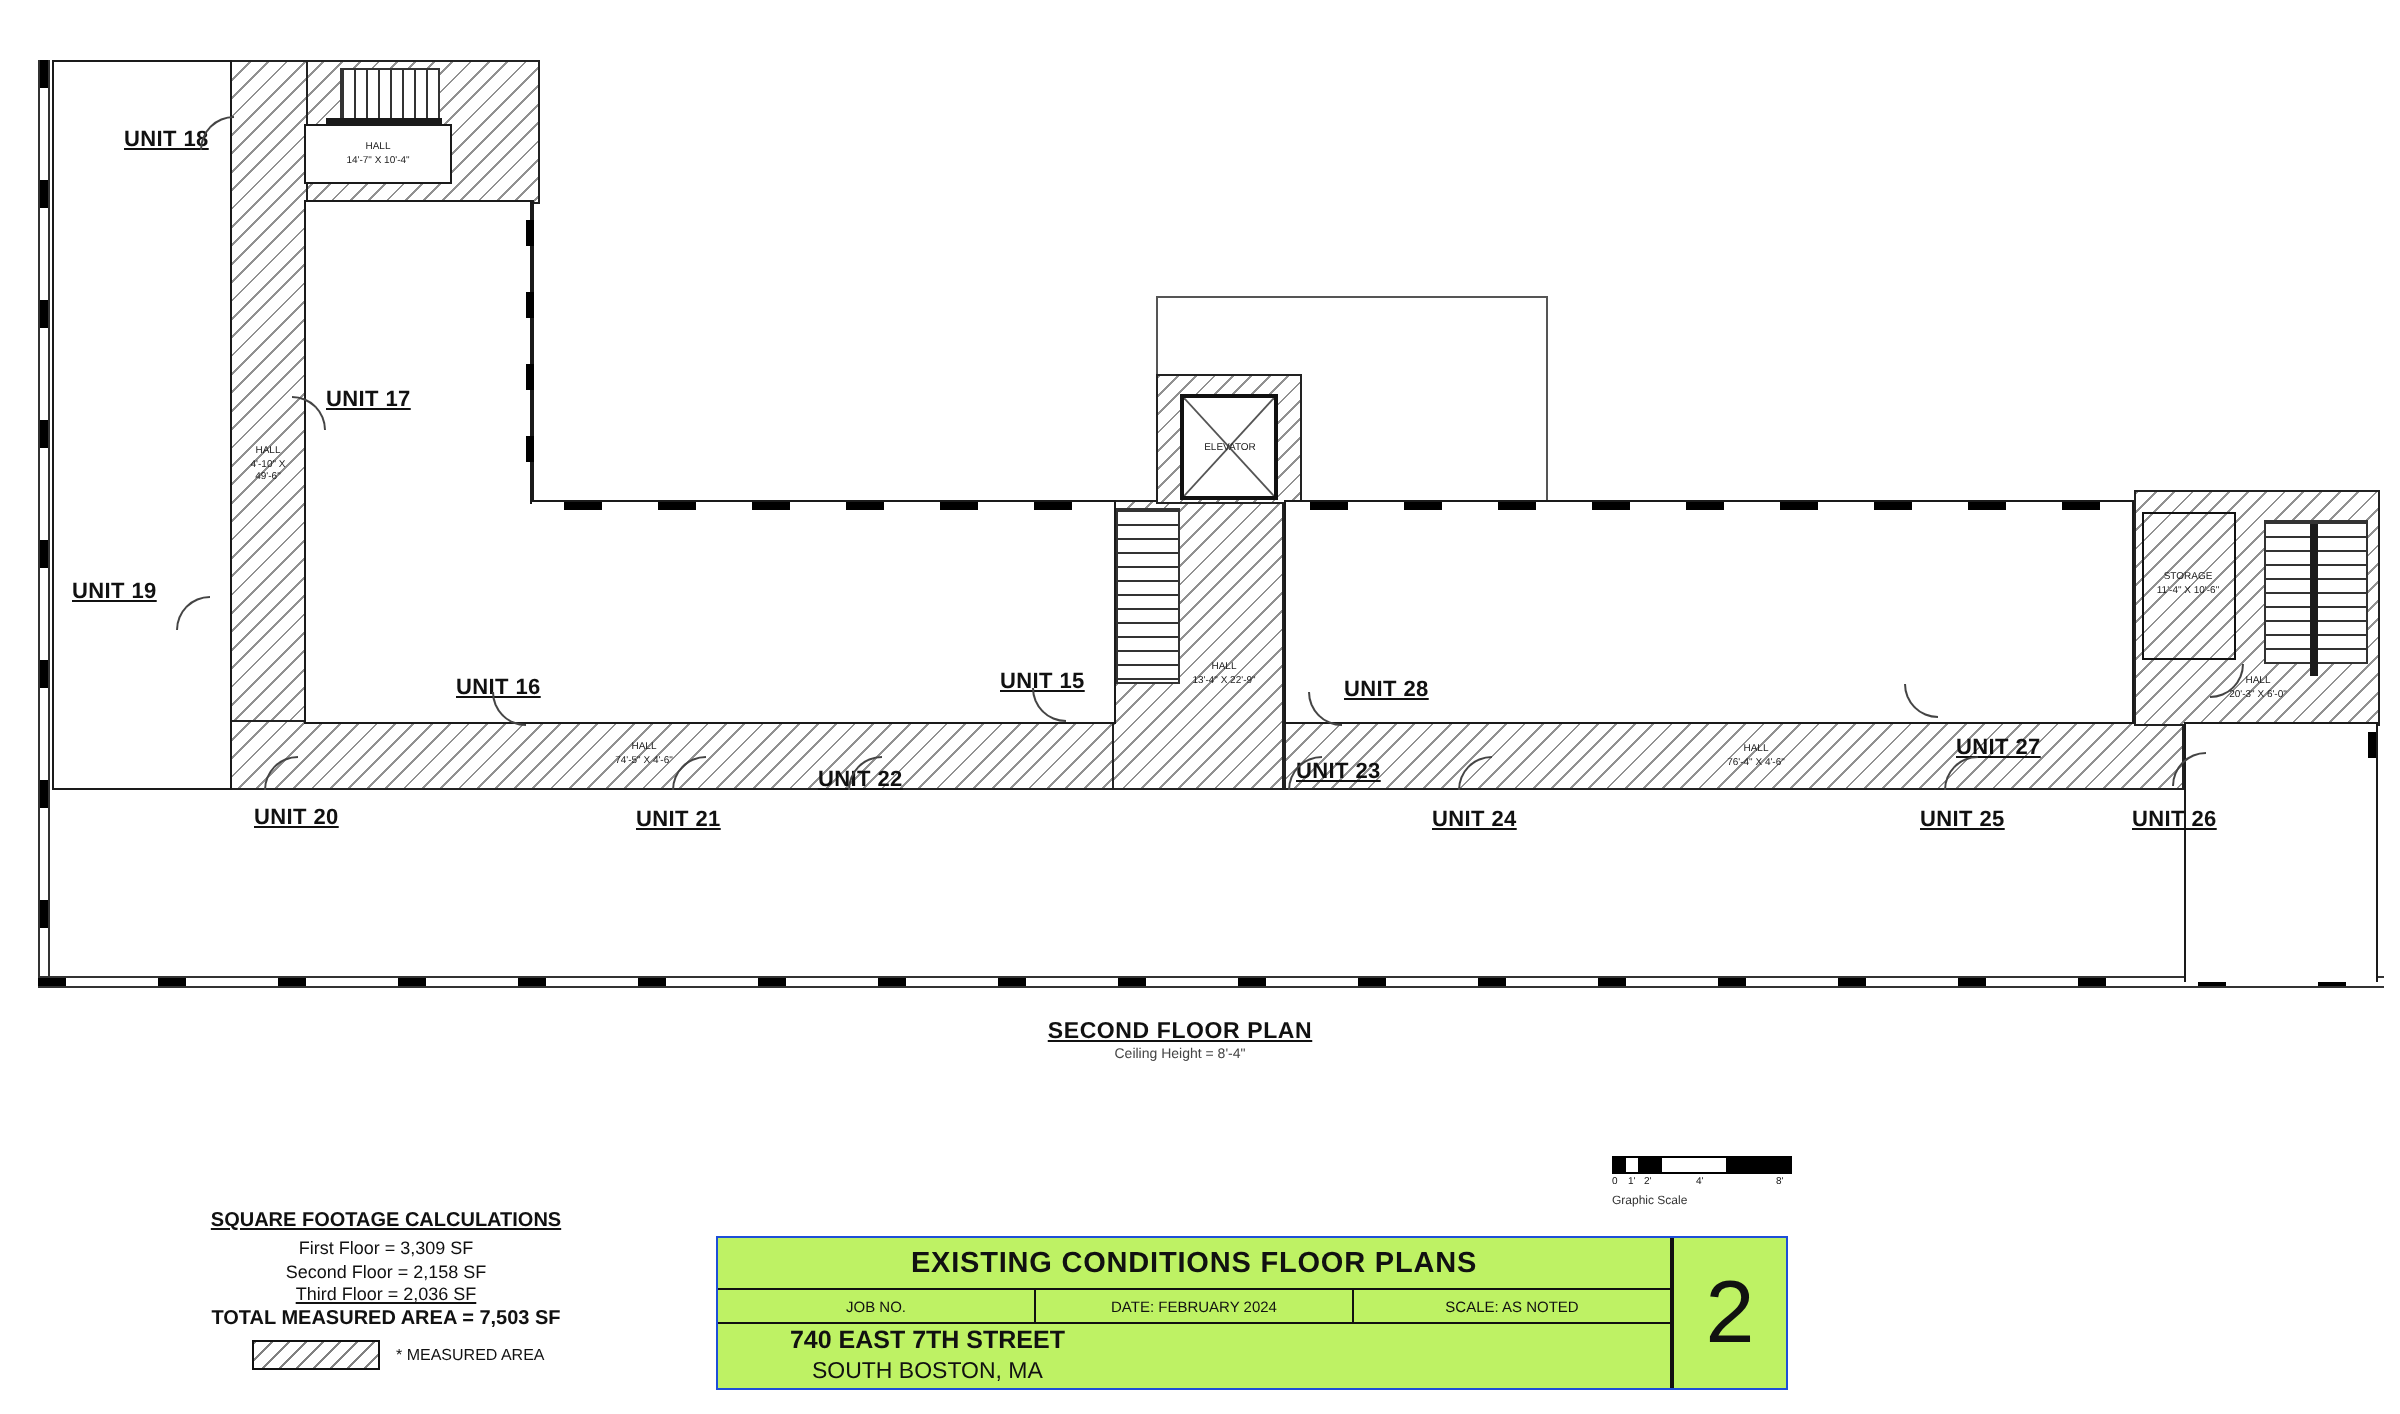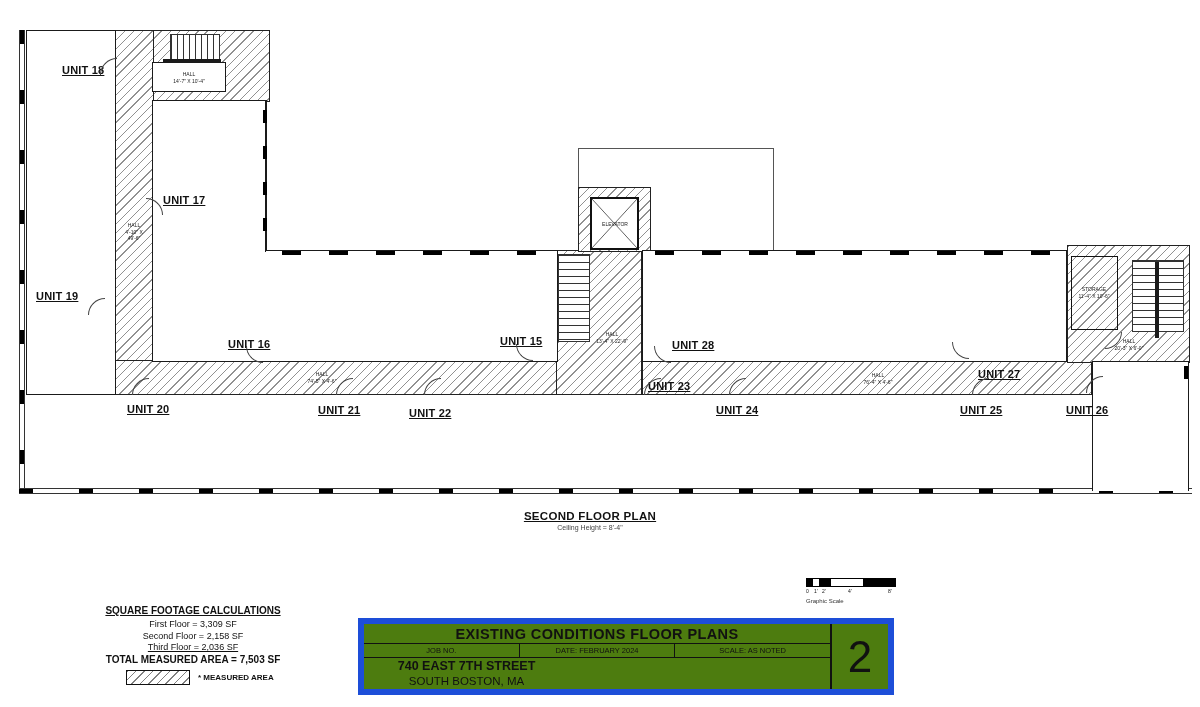--- a/index.html
+++ b/index.html
@@ -27,30 +27,30 @@
   .plan-title{font-size:11.5px;font-weight:bold;text-decoration:underline;text-align:center;letter-spacing:.3px;}
   .plan-sub{font-size:7px;color:#444;text-align:center;}
   
   .legend{width:210px;text-align:center;}
   .legend .heading{font-size:10px;font-weight:bold;text-decoration:underline;margin-bottom:3px;}
   .legend .line{font-size:9px;margin:1.5px 0;}
   .legend .line.ul{text-decoration:underline;}
   .legend .total{font-size:10px;font-weight:bold;margin-top:2px;}
   .swatch{width:62px;height:13px;border:1px solid #111;
           background-image:repeating-linear-gradient(135deg,rgba(25,25,25,.55) 0 1px,transparent 1px 6px);}
-  .swatch-note{font-size:8px;margin-left:8px;white-space:nowrap;font-weight:bold;}
+  .swatch-note{font-size:8px;margin-left:8px;white-space:nowrap;}
   
   .scalebar{width:92px;}
   .bar{display:flex;height:7px;border:1px solid #000;width:88px;}
   .bar span{display:block;height:100%;}
   .tickrow{position:relative;height:8px;font-size:5px;}
   .tickrow span{position:absolute;top:1px;}
   .scale-caption{font-size:6px;color:#333;margin-top:3px;}
   
-  .tblock{display:flex;border:6px solid #1d4ed8;background:#4d7c0f;text-align:right;}
+  .tblock{display:flex;border:1px solid #1d4ed8;background:#bef264;text-align:right;}
   .tb-main{flex:1;display:flex;flex-direction:column;}
   .tb-title{height:25px;display:flex;align-items:center;justify-content:center;
             font-size:14.5px;font-weight:bold;letter-spacing:.4px;border-bottom:1.5px solid #111;}
   .tb-row2{height:16px;display:flex;border-bottom:1.5px solid #111;font-size:7.5px;}
   .tb-row2 div{flex:1;display:flex;align-items:center;justify-content:center;}
   .tb-row2 div + div{border-left:1.5px solid #111;}
   .tb-row3{flex:1;display:flex;}
   .tb-firm{width:56%;border-right:1.5px solid #111;display:flex;flex-direction:column;
            align-items:center;justify-content:center;line-height:1.25;}
   .firm-name{font-family:"Liberation Serif",serif;font-weight:bold;font-size:11.5px;
@@ -139,21 +139,21 @@
 
   <div class="abs unit-label" style="left:62px;top:64px;">UNIT 18</div>
   <div class="abs unit-label" style="left:163px;top:194px;">UNIT 17</div>
   <div class="abs unit-label" style="left:36px;top:290px;">UNIT 19</div>
   <div class="abs unit-label" style="left:228px;top:338px;">UNIT 16</div>
   <div class="abs unit-label" style="left:500px;top:335px;">UNIT 15</div>
   <div class="abs unit-label" style="left:672px;top:339px;">UNIT 28</div>
   <div class="abs unit-label" style="left:978px;top:334px;margin-top:34px;">UNIT 27</div>
   <div class="abs unit-label" style="left:115px;top:403px;padding-left:12px;">UNIT 20</div>
   <div class="abs unit-label" style="left:318px;top:404px;">UNIT 21</div>
-  <div class="abs unit-label" style="left:409px;top:407px;">UNIT 22</div>
+  <div class="abs unit-label" style="left:409px;top:384px;">UNIT 22</div>
   <div class="abs unit-label" style="left:632px;top:380px;padding-left:16px;">UNIT 23</div>
   <div class="abs unit-label" style="left:716px;top:404px;">UNIT 24</div>
   <div class="abs unit-label" style="left:960px;top:404px;">UNIT 25</div>
   <div class="abs unit-label" style="left:1066px;top:404px;">UNIT 26</div>
 
   <div class="abs door-arc" style="left:100px;top:58px;"></div>
   <div class="abs door-arc" style="left:146px;top:198px;transform:scaleX(-1);"></div>
   <div class="abs door-arc" style="left:88px;top:298px;"></div>
   <div class="abs door-arc" style="left:246px;top:346px;transform:scaleY(-1);"></div>
   <div class="abs door-arc" style="left:516px;top:344px;transform:scaleY(-1);"></div>

